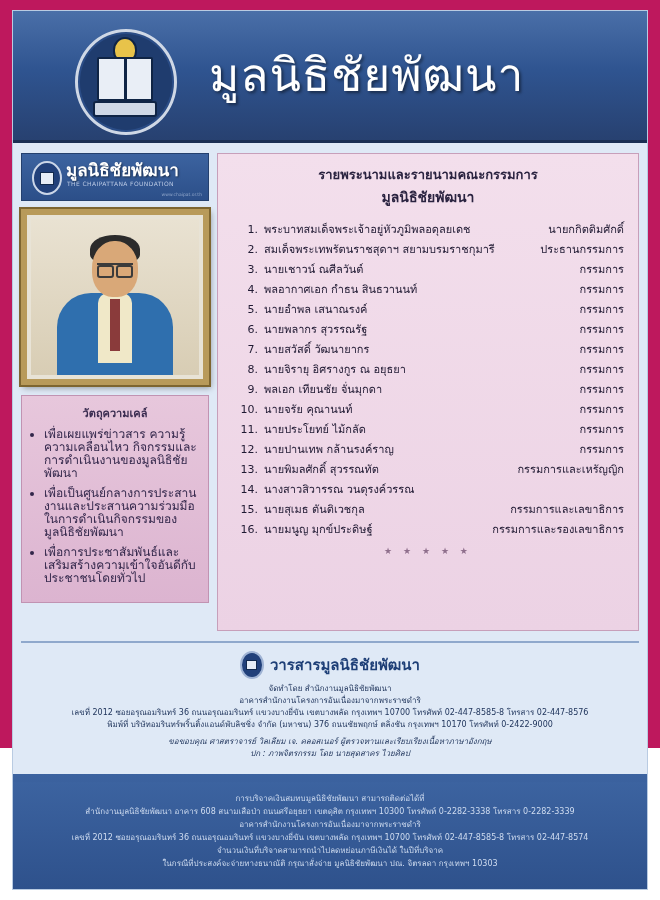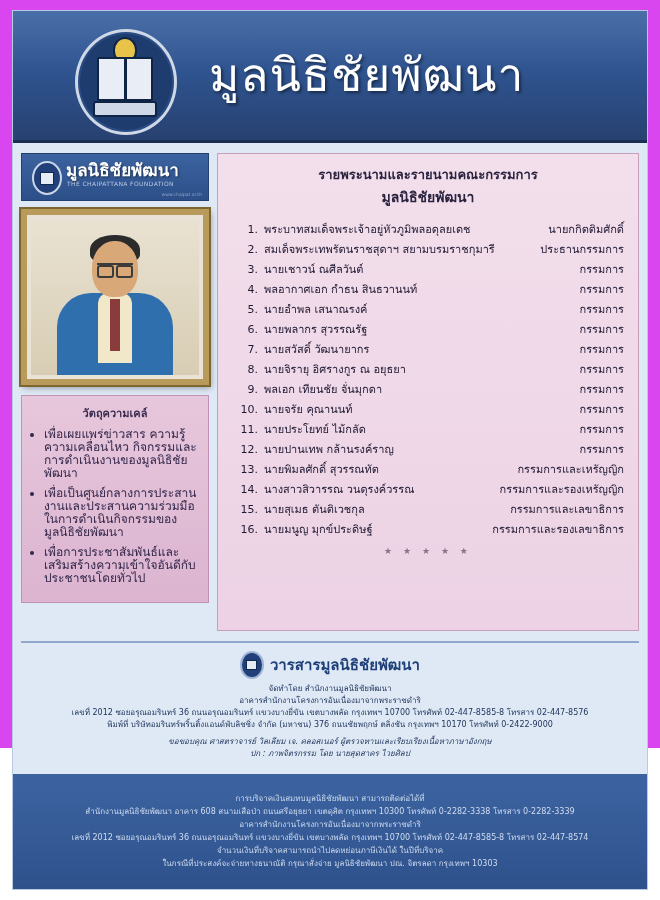--- a/index.html
+++ b/index.html
@@ -10,21 +10,21 @@
     width: 660px;
     height: 900px;
     background: #ffffff;
     font-family: "DejaVu Sans", "Liberation Sans", sans-serif;
     overflow: hidden;
   }
   .page {
     position: relative;
     width: 660px;
     height: 748px;
-    background: #d946ef;
+    background: #be185d;
     box-sizing: border-box;
     padding: 10px 12px;
   }
   .sheet {
     position: relative;
     width: 636px;
     height: 880px;
     background: #dfe9f6;
     border: 1px solid #b9cbe2;
     box-sizing: border-box;
@@ -543,21 +543,20 @@
               <span class="role">กรรมการ</span>
             </li>
             <li>
               <span class="num">13.</span>
               <span class="nm">นายพิมลศักดิ์ สุวรรณทัต</span>
               <span class="role">กรรมการและเหรัญญิก</span>
             </li>
             <li>
               <span class="num">14.</span>
               <span class="nm">นางสาวสิวารรณ วนดุรงค์วรรณ</span>
-              <span class="role">กรรมการและรองเหรัญญิก</span>
             </li>
             <li>
               <span class="num">15.</span>
               <span class="nm">นายสุเมธ ตันติเวชกุล</span>
               <span class="role">กรรมการและเลขาธิการ</span>
             </li>
             <li>
               <span class="num">16.</span>
               <span class="nm">นายมนูญ มุกข์ประดิษฐ์</span>
               <span class="role">กรรมการและรองเลขาธิการ</span>

